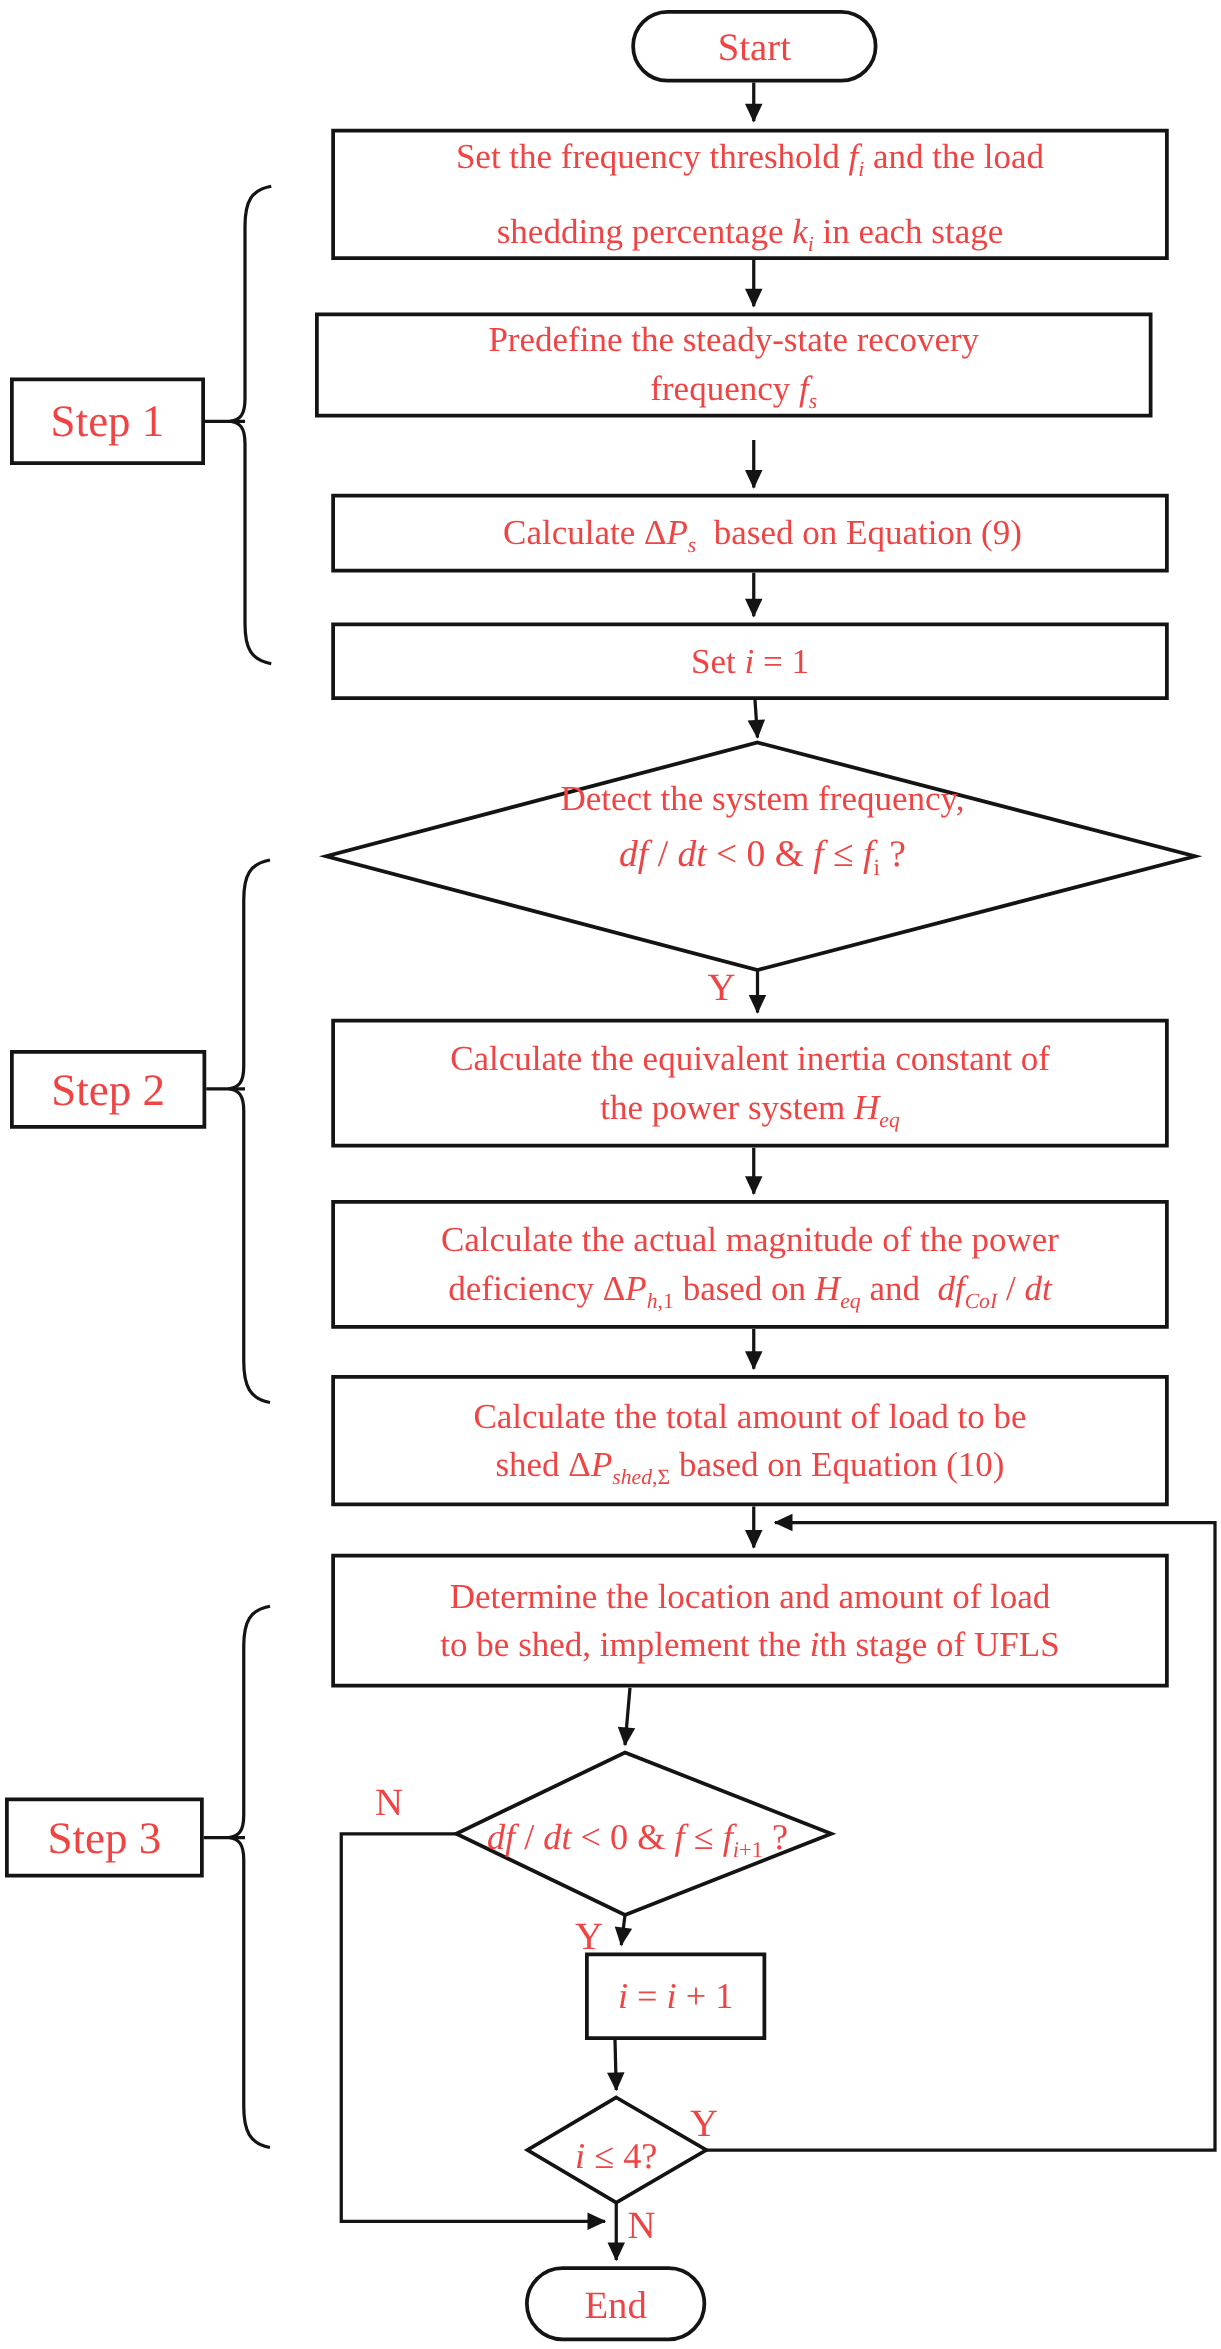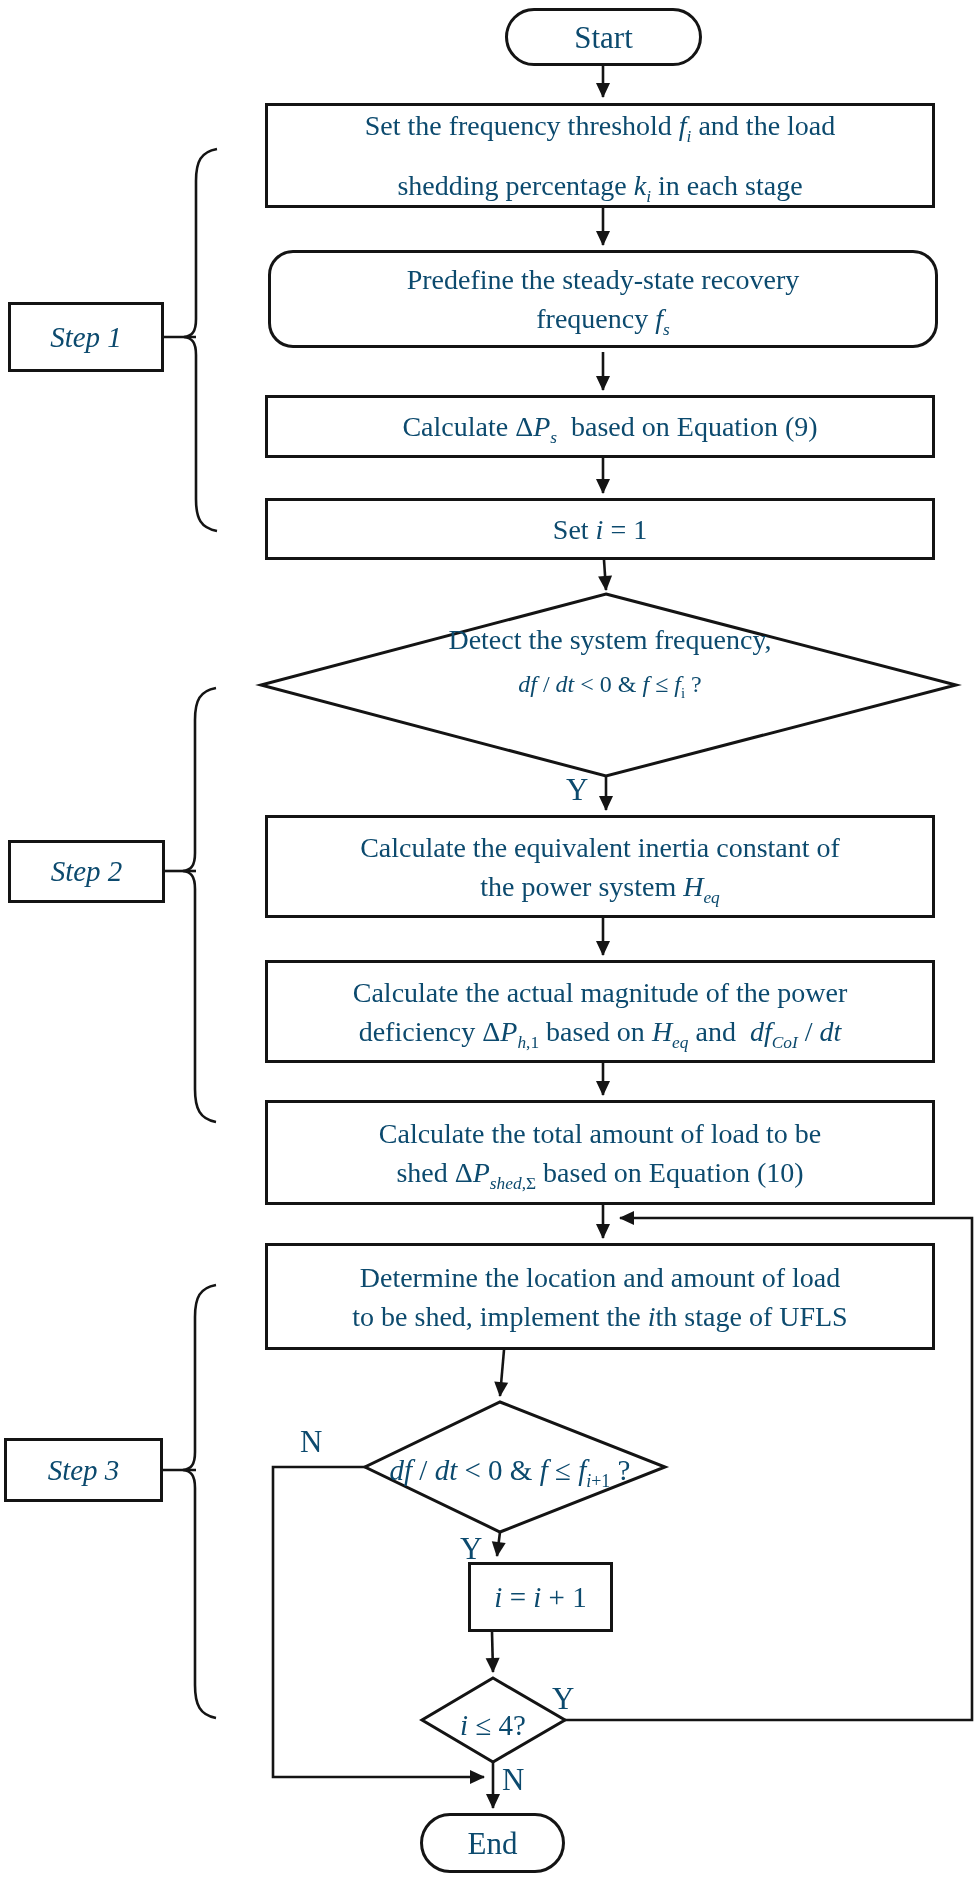--- a/index.html
+++ b/index.html
@@ -1,37 +1,36 @@
 <!DOCTYPE html>
 <html><head>
 <meta charset="utf-8">
 <style>
   html,body{margin:0;padding:0;background:#ffffff;}
   #canvas{
     position:relative;
     width:977px;height:1879px;
     background:#ffffff;
     font-family:"Liberation Serif","DejaVu Serif",serif;
-    color:#0c4a6e;
+    color:#ef4444;
     overflow:hidden;
   }
   #wires{position:absolute;left:0;top:0;width:977px;height:1879px;}
   .box{
     position:absolute;box-sizing:border-box;
     border:3px solid #141414;background:#ffffff;
     display:flex;flex-direction:column;align-items:center;justify-content:center;
     text-align:center;font-size:28px;line-height:39px;
   }
   .terminal{border-radius:31px;font-size:31px;}
   .stepbox{
     position:absolute;box-sizing:border-box;
     border:3px solid #141414;background:#ffffff;
     display:flex;align-items:center;justify-content:center;
-    font-size:29px;
-    font-style:italic;
+    font-size:36px;
   }
   .dtext{
     position:absolute;text-align:center;
     font-size:28px;line-height:44px;background:transparent;
   }
   .blabel{position:absolute;font-size:31px;}
   sub{font-size:0.62em;line-height:0;}
   i{font-style:italic;}
 </style>
 </head>
@@ -85,21 +84,21 @@
   </div>
   <div class="box terminal" style="left:420px;top:1813px;width:145px;height:60px;">
     <div>End</div>
   </div>
 
   <div class="box" style="left:265px;top:103px;width:670px;height:105px;justify-content:space-between;">
     <div>Set the frequency threshold <i>f</i><sub><i>i</i></sub> and the load</div>
     <div>shedding percentage <i>k</i><sub><i>i</i></sub> in each stage</div>
   </div>
 
-  <div class="box" style="left:268px;top:250px;width:670px;height:98px;border-radius:25px;">
+  <div class="box" style="left:252px;top:250px;width:670px;height:84px;">
     <div>Predefine the steady-state recovery</div>
     <div>frequency <i>f</i><sub><i>s</i></sub></div>
   </div>
 
   <div class="box" style="left:265px;top:395px;width:670px;height:63px;padding-left:20px;">
     <div>Calculate Δ<i>P</i><sub><i>s</i></sub>&nbsp; based on Equation (9)</div>
   </div>
 
   <div class="box" style="left:265px;top:498px;width:670px;height:62px;">
     <div>Set <i>i</i> = 1</div>
@@ -124,21 +123,21 @@
     <div>Determine the location and amount of load</div>
     <div>to be shed, implement the <i>i</i>th stage of UFLS</div>
   </div>
 
   <div class="box" style="left:420px;top:1562px;width:145px;height:70px;font-size:29px;margin-left:48px;">
     <div><i>i</i> = <i>i</i> + 1</div>
   </div>
 
   <div class="dtext" style="left:280px;top:618px;width:660px;">
     <div>Detect the system frequency,</div>
-    <div style="font-size:24px;"><i>df</i> / <i>dt</i> &lt; 0 &amp; <i>f</i> ≤ <i>f</i><sub>i</sub> ?</div>
+    <div style="font-size:30px;"><i>df</i> / <i>dt</i> &lt; 0 &amp; <i>f</i> ≤ <i>f</i><sub>i</sub> ?</div>
   </div>
 
   <div class="dtext" style="left:345px;top:1448px;width:330px;font-size:29px;">
     <div><i>df</i> / <i>dt</i> &lt; 0 &amp; <i>f</i> ≤ <i>f</i><sub><i>i</i>+1</sub> ?</div>
   </div>
 
   <div class="dtext" style="left:425px;top:1703px;width:136px;font-size:29px;">
     <div><i>i</i> ≤ 4?</div>
   </div>
 

